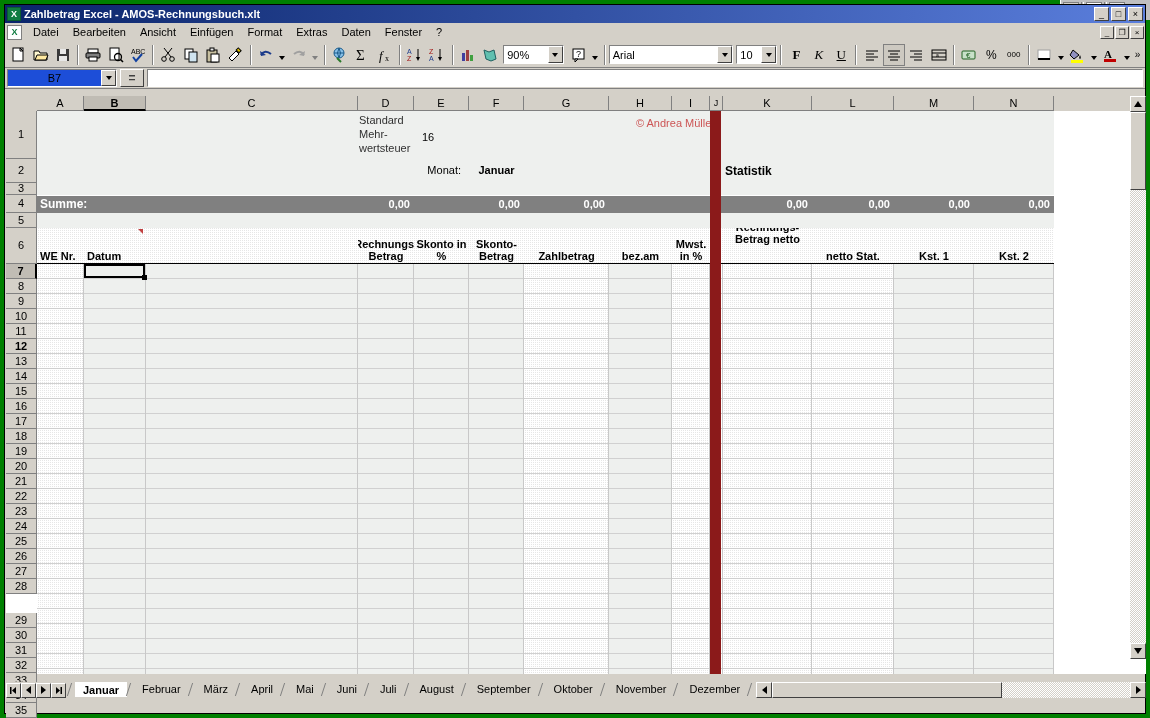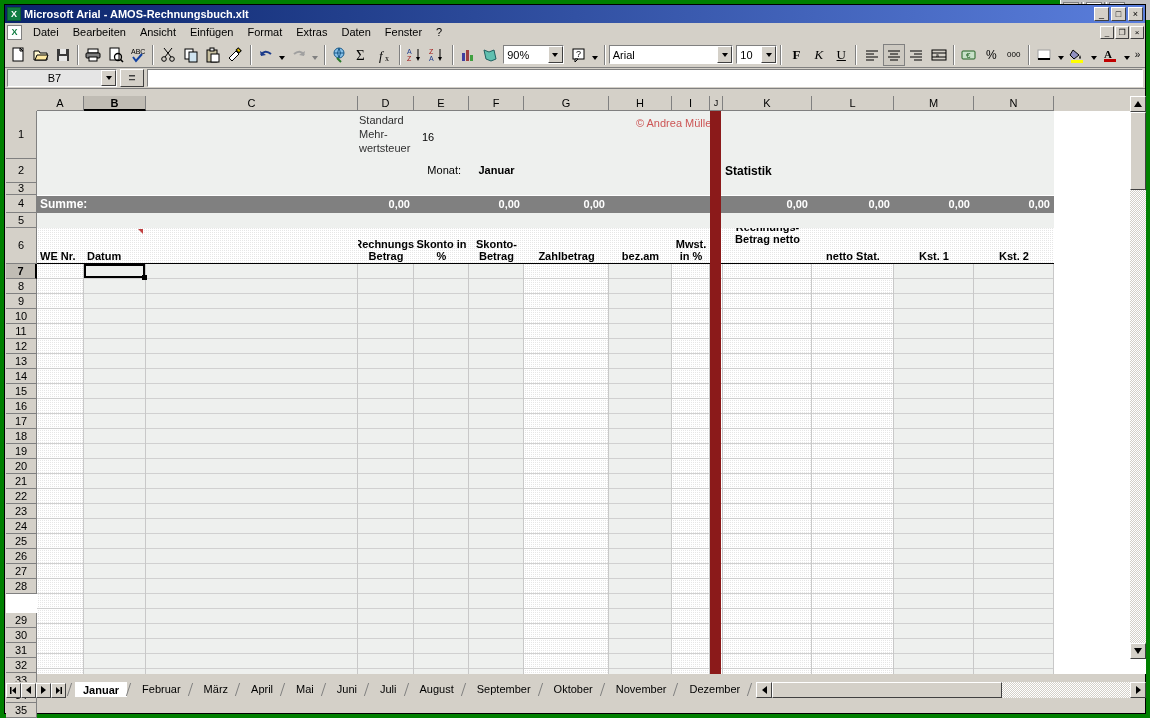--- a/index.html
+++ b/index.html
@@ -65,21 +65,21 @@
   .combo{height:19px;background:#fff;border-top:1px solid #808080;border-left:1px solid #808080;
      border-right:1px solid #fff;border-bottom:1px solid #fff;display:flex;align-items:center;
      font-size:11px;padding-left:3px;}
   .combo .cbtn{margin-left:auto;width:15px;height:17px;background:#d4d0c8;
      border-top:1px solid #fff;border-left:1px solid #fff;border-right:1px solid #404040;
      border-bottom:1px solid #404040;display:flex;align-items:center;justify-content:center;}
 
   
   #formulabar{height:21px;background:#d4d0c8;display:flex;align-items:center;padding:1px 2px;
      border-bottom:1px solid #808080;}
-  #namebox{width:110px;height:18px;background:#e5e5e5;border-top:1px solid #808080;border-left:1px solid #808080;
+  #namebox{width:110px;height:18px;background:#1d4ed8;border-top:1px solid #808080;border-left:1px solid #808080;
      border-right:1px solid #fff;border-bottom:1px solid #fff;display:flex;align-items:center;justify-content:flex-start;
      font-size:11px;position:relative;}
   #namebox .nb-val{flex:1;text-align:center;}
   #namebox .nb-btn{width:15px;height:16px;background:#d4d0c8;border-top:1px solid #fff;border-left:1px solid #fff;
      border-right:1px solid #404040;border-bottom:1px solid #404040;display:flex;align-items:center;justify-content:center;}
   .fx-btn{width:24px;height:18px;background:#d4d0c8;border-top:1px solid #fff;border-left:1px solid #fff;
      border-right:1px solid #404040;border-bottom:1px solid #404040;margin-left:3px;
      font-size:12px;text-align:center;line-height:16px;color:#404040;font-weight:bold;}
   #fwrap{flex:1;height:18px;background:#fff;border-top:1px solid #808080;border-left:1px solid #808080;
      border-right:1px solid #fff;border-bottom:1px solid #fff;margin-left:3px;display:flex;align-items:center;
@@ -165,21 +165,21 @@
     <div class="tray-sep"></div>
     <div class="tray-ico word">W</div>
     <div class="tray-sep"></div>
     <div class="tray-ico xl"></div>
   </div>
 
   <div id="app">
 
     <div id="titlebar">
       <div class="tb-icon">X</div>
-      <span class="tb-text">Microsoft Arial - AMOS-Rechnungsbuch.xlt</span>
+      <span class="tb-text">Zahlbetrag Excel - AMOS-Rechnungsbuch.xlt</span>
       <div class="tb-spacer"></div>
       <div class="tb-btns">
         <div class="tb-btn">_</div>
         <div class="tb-btn">□</div>
         <div class="tb-btn">×</div>
       </div>
     </div>
 
     <div id="menubar">
       <div class="mico">X</div>
@@ -485,21 +485,21 @@
           <div class="rh" style="height: 24px; line-height: 23px;">2</div>
           <div class="rh" style="height: 12px; line-height: 11px;">3</div>
           <div class="rh" style="height: 18px; line-height: 17px;">4</div>
           <div class="rh" style="height: 15px; line-height: 14px;">5</div>
           <div class="rh" style="height: 36px; line-height: 35px;">6</div>
           <div class="rh sel" style="height: 15px; line-height: 14px;">7</div>
           <div class="rh" style="height: 15px; line-height: 14px;">8</div>
           <div class="rh" style="height: 15px; line-height: 14px;">9</div>
           <div class="rh" style="height: 15px; line-height: 14px;">10</div>
           <div class="rh" style="height: 15px; line-height: 14px;">11</div>
-          <div class="rh" style="height: 15px; line-height: 14px;">12</div>
+          <div class="rh" style="height: 15px; line-height: 14px; font-weight: bold;">12</div>
           <div class="rh" style="height: 15px; line-height: 14px;">13</div>
           <div class="rh" style="height: 15px; line-height: 14px;">14</div>
           <div class="rh" style="height: 15px; line-height: 14px;">15</div>
           <div class="rh" style="height: 15px; line-height: 14px;">16</div>
           <div class="rh" style="height: 15px; line-height: 14px;">17</div>
           <div class="rh" style="height: 15px; line-height: 14px;">18</div>
           <div class="rh" style="height: 15px; line-height: 14px;">19</div>
           <div class="rh" style="height: 15px; line-height: 14px;">20</div>
           <div class="rh" style="height: 15px; line-height: 14px;">21</div>
           <div class="rh" style="height: 15px; line-height: 14px;">22</div>

